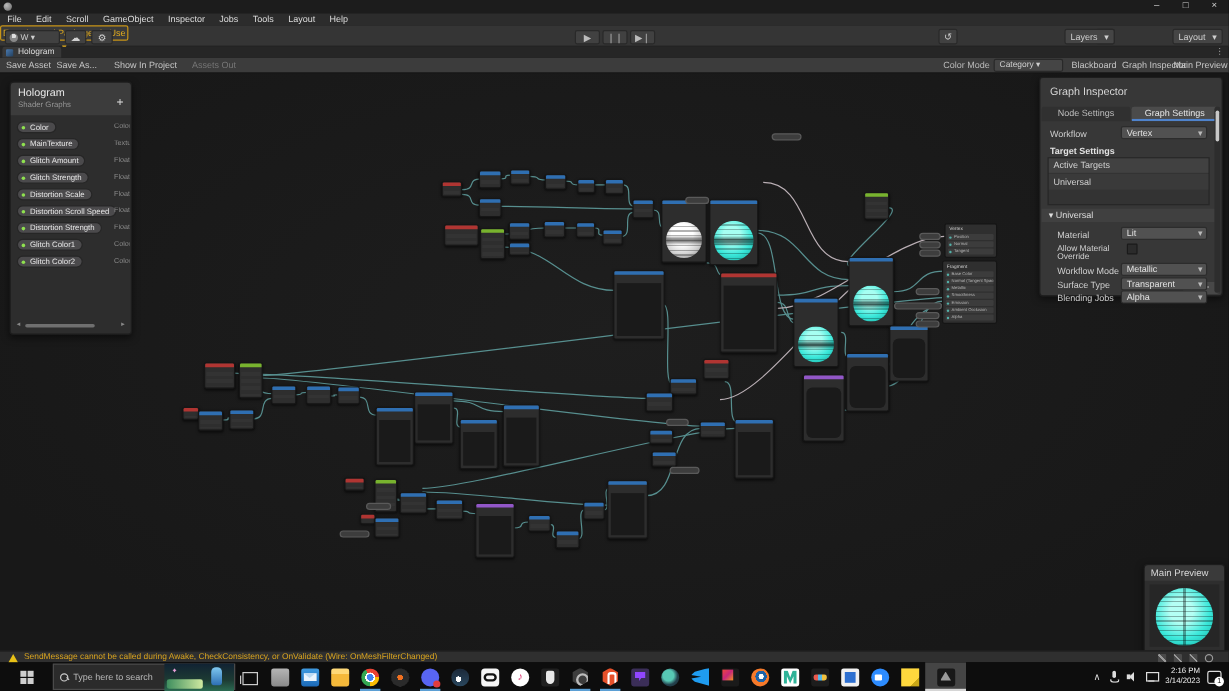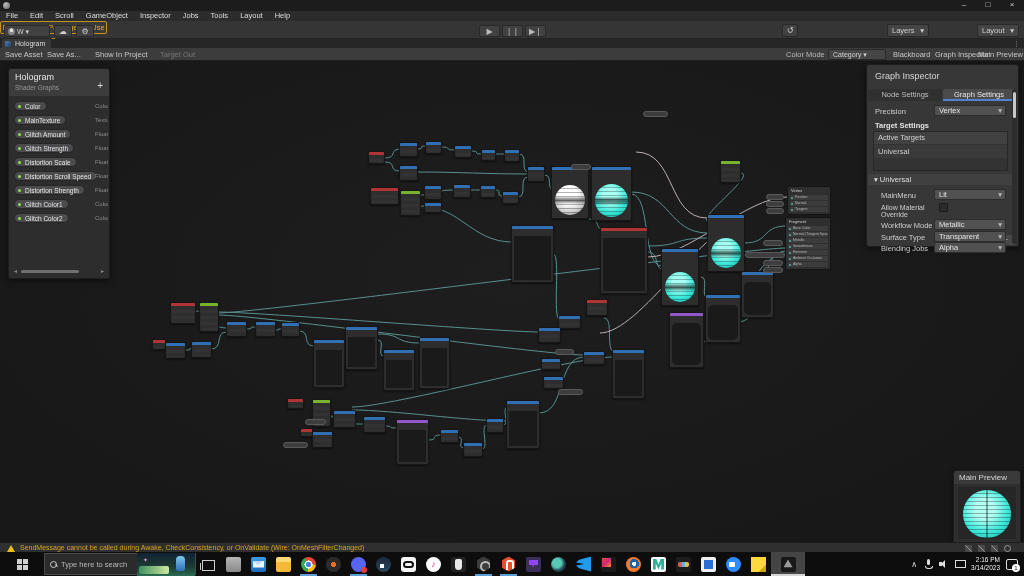--- a/index.html
+++ b/index.html
@@ -214,21 +214,21 @@
     <span class="dicon"></span>
     <span>Hologram</span>
   </div>
   <div id="kebab">⋮</div>
 </div>
 
 <div id="toolbar2">
   <div class="t2" style="left:5px">Save Asset</div>
   <div class="t2" style="left:47px">Save As...</div>
   <div class="t2" style="left:95px">Show In Project</div>
-  <div class="t2 dim" style="left:160px">Target Out</div>
+  <div class="t2 dim" style="left:160px">Assets Out</div>
   <div class="t2" style="left:786px;color:#b9b9b9">Color Mode</div>
   <div class="ddown abs" style="left:828px;top:1px;width:58px;height:11px;line-height:10px">
       <span style="font-size:7px">Category ▾</span>
     </div>
   <div class="t2" style="left:893px">Blackboard</div>
   <div class="t2" style="left:935px">Graph Inspector</div>
   <div class="t2" style="left:978px">Main Preview</div>
 </div>
 
 <div id="graph">
@@ -586,34 +586,34 @@
       <div id="bb-thumb"></div>
       <div class="bbarrow" style="right:0">►</div>
     </div>
   </div>
 
   <div id="inspector">
     <div id="insp-title">Graph Inspector</div>
     <div class="itab" id="itab1">Node Settings</div>
     <div class="itab" id="itab2">Graph Settings</div>
     <div class="irow" style="top:40px">
-      <span class="ilabel">Precision</span>
+      <span class="ilabel">Workflow</span>
       <span class="idd">Vertex</span>
     </div>
     <div class="irow" style="top:54px">
         <span class="ilabel bold">Target Settings</span>
       </div>
     <div id="targetbox">
       <div id="tb-head">Active Targets</div>
       <div id="tb-row">Universal</div>
     </div>
     <div id="tb-btns">+  −</div>
     <div id="foldbar">▾  Universal</div>
     <div class="irow" style="top:124px;left:14px">
-      <span class="ilabel">MainMenu</span>
+      <span class="ilabel">Material</span>
       <span class="idd">Lit</span>
     </div>
     <div class="irow" style="top:137px;left:14px;height:16px">
       <span class="ilabel" style="width:64px;line-height:7px;font-size:7px">Allow Material Override</span>
       <span class="chk"></span>
     </div>
     <div class="irow" style="top:154px;left:14px">
       <span class="ilabel">Workflow Mode</span>
       <span class="idd">Metallic</span>
     </div>

